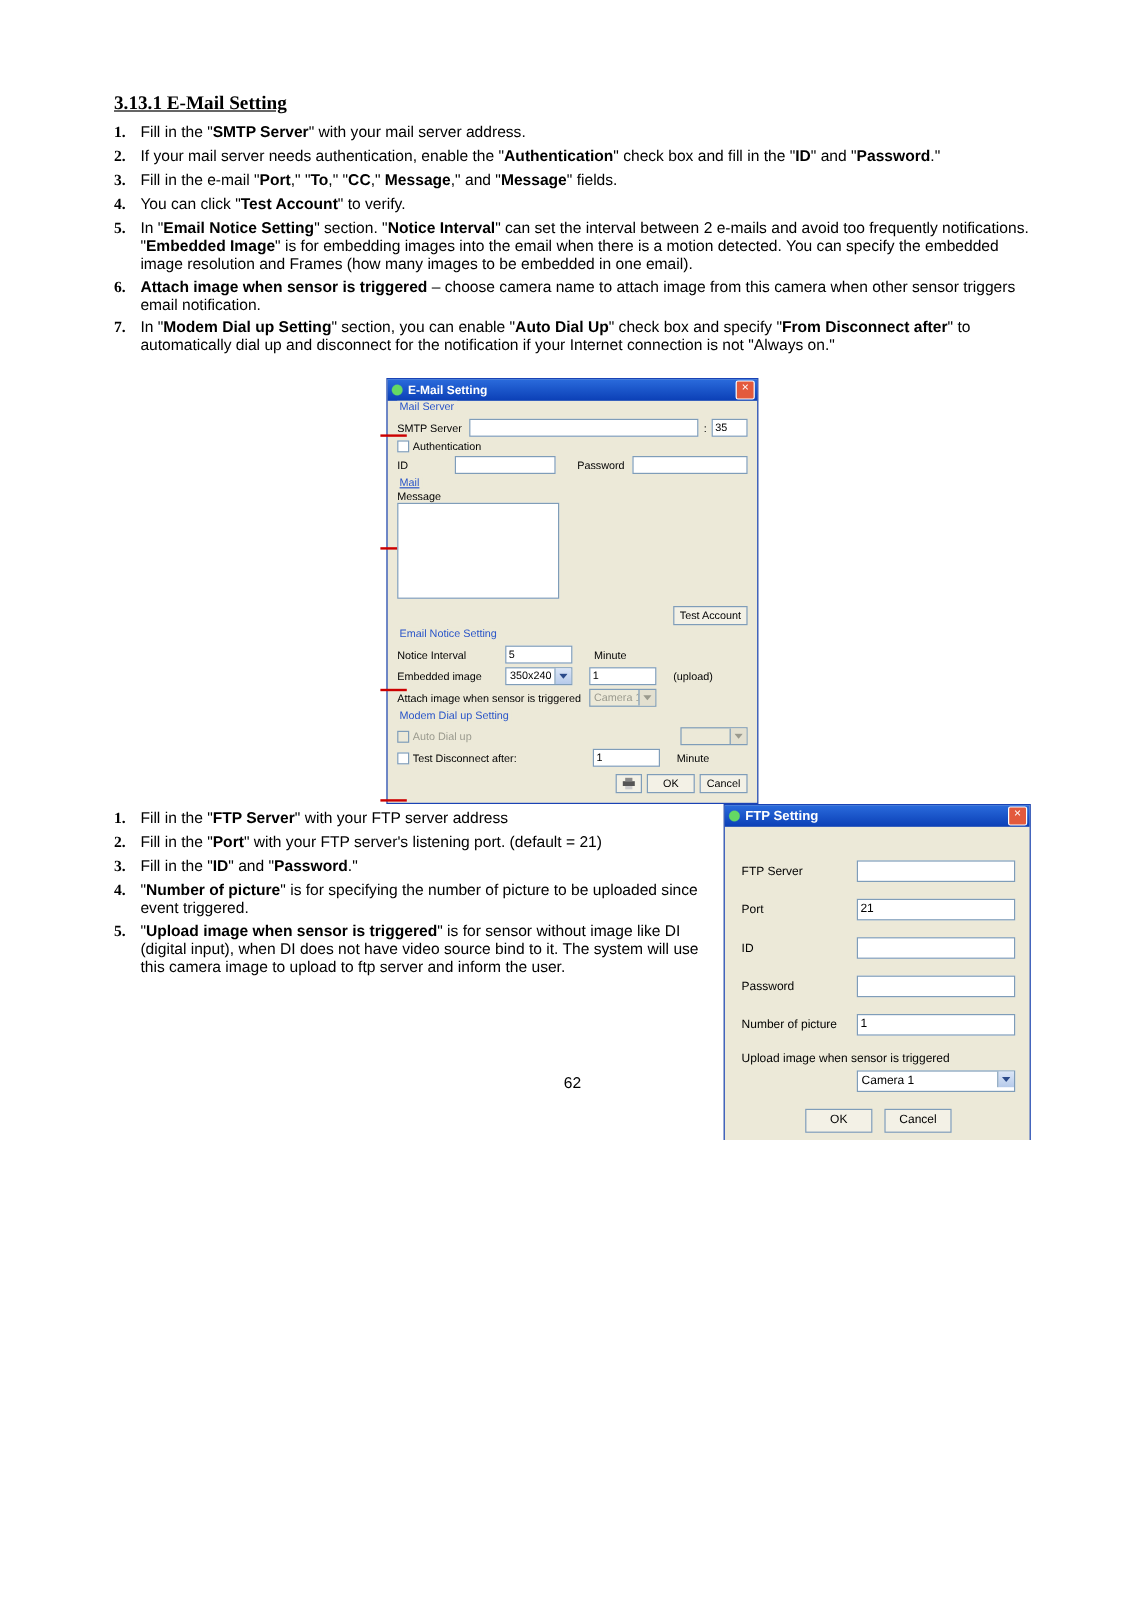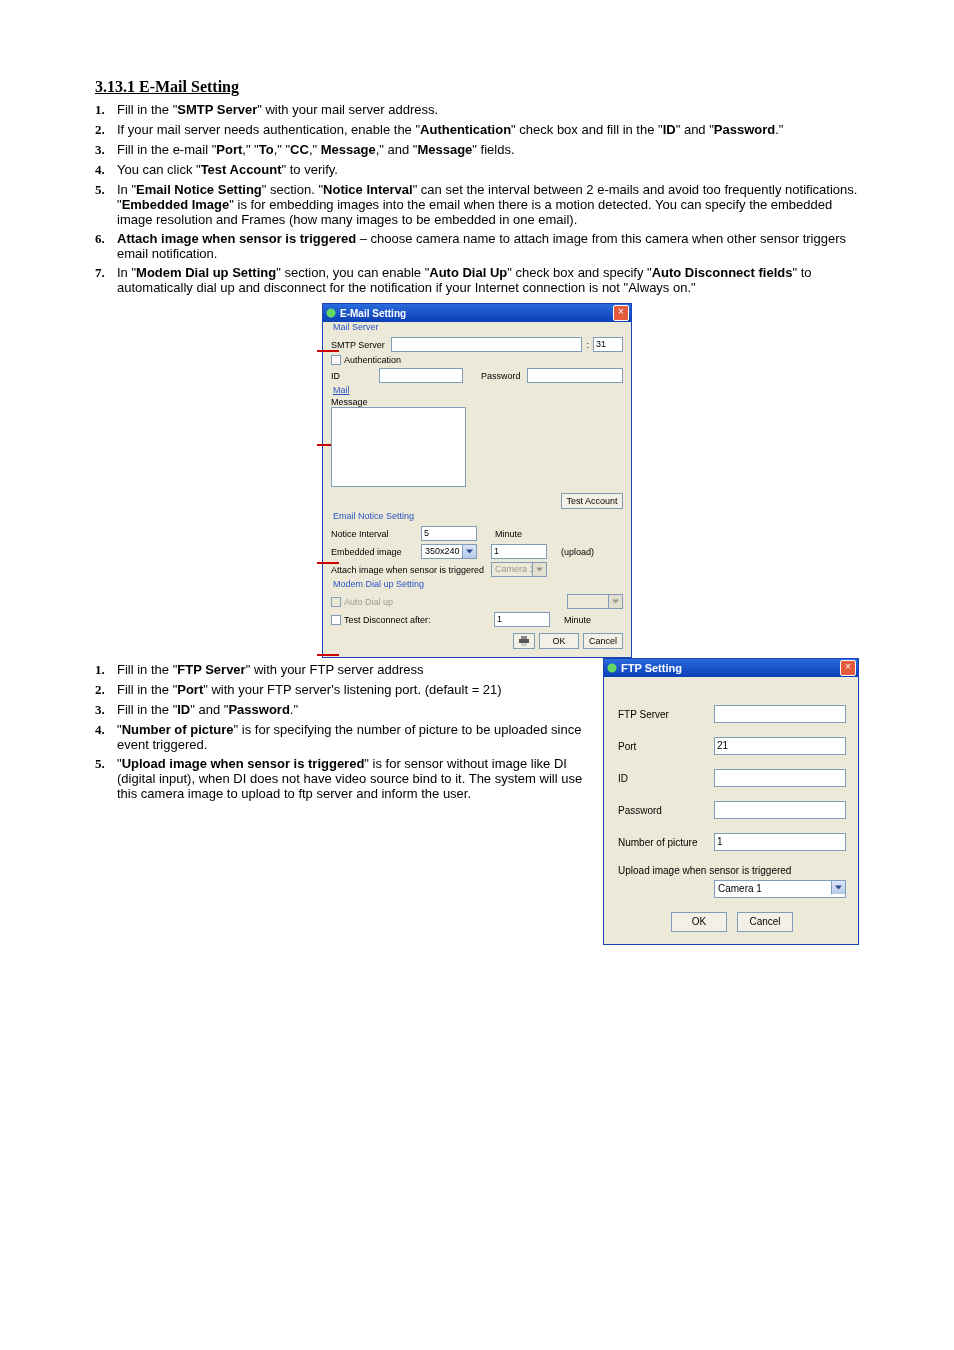--- a/index.html
+++ b/index.html
@@ -34,21 +34,21 @@
     width: 22px;
     flex: none;
     font-weight: bold;
   }
   .num-item .txt {
     flex: 1;
   }
   .txt b { font-weight: bold; }
   .dialog-shell-wrap {
     display: flex;
-    margin-top: 8px;
+    margin-top: 20px;
   }
   .dialog-shell-wrap.center { justify-content: center; }
 
   
   .win {
     border: 1px solid #1a43b5;
     background: #ece9d8;
     box-sizing: border-box;
   }
   .titlebar {
@@ -202,21 +202,21 @@
   <div class="num-item">
       <span class="num">5.</span>
       <span class="txt">In "<b>Email Notice Setting</b>" section. "<b>Notice Interval</b>" can set the interval between 2 e-mails and avoid too frequently notifications. "<b>Embedded Image</b>" is for embedding images into the email when there is a motion detected. You can specify the embedded image resolution and Frames (how many images to be embedded in one email).</span>
     </div>
   <div class="num-item">
       <span class="num">6.</span>
       <span class="txt"><b>Attach image when sensor is triggered</b> – choose camera name to attach image from this camera when other sensor triggers email notification.</span>
     </div>
   <div class="num-item">
       <span class="num">7.</span>
-      <span class="txt">In "<b>Modem Dial up Setting</b>" section, you can enable "<b>Auto Dial Up</b>" check box and specify "<b>Auto Disconnect fields</b>" to automatically dial up and disconnect for the notification if your Internet connection is not "Always on."</span>
+      <span class="txt">In "<b>Modem Dial up Setting</b>" section, you can enable "<b>Auto Dial Up</b>" check box and specify "<b>From Disconnect after</b>" to automatically dial up and disconnect for the notification if your Internet connection is not "Always on."</span>
     </div>
 
   <div class="dialog-shell-wrap center">
     <div class="win email-win">
       <div class="titlebar">
         <div class="tb-icon"></div>
         <div class="tb-title">E-Mail Setting</div>
         <div class="tb-close">×</div>
       </div>
       <div class="email-body">
@@ -225,21 +225,21 @@
         <div class="redline" style="top:122px;"></div>
         <div class="redline" style="top:240px;"></div>
         <div class="redline" style="top:332px;"></div>
 
         <div style="position:relative; padding-top:6px;">
           <span class="group-label" style="top:-6px; left:0;">Mail Server</span>
           <div class="row">
             <span class="lab">SMTP Server</span>
             <div class="input" style="flex:1;"></div>
             <span class="sep">:</span>
-            <div class="input" style="width:30px;">31</div>
+            <div class="input" style="width:30px;">35</div>
           </div>
           <div class="row">
             <span class="cb"></span>
             <span class="field-label">Authentication</span>
           </div>
           <div class="row">
             <span class="lab small">ID</span>
             <div class="input" style="width:84px;"></div>
             <span class="field-label" style="margin:0 6px 0 18px;">Password</span>
             <div class="input" style="flex:1;"></div>
@@ -397,14 +397,15 @@
           </div>
           <div class="ftp-footer">
             <div class="btn">OK</div>
             <div class="btn">Cancel</div>
           </div>
         </div>
       </div>
     </div>
   </div>
 
+  <div style="position:absolute; bottom:40px; left:0; right:0; text-align:center; font-size:13px;">62</div>
 
 </div>
 
 </body></html>

